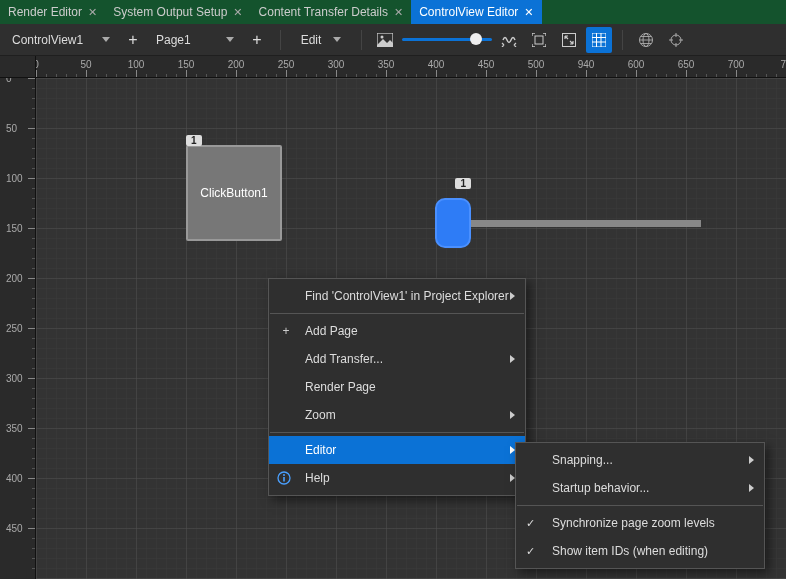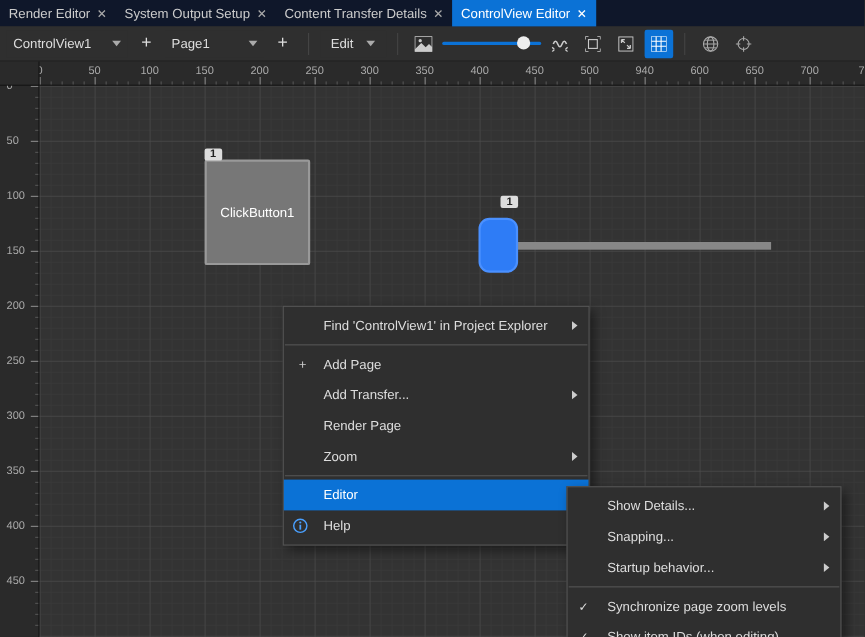--- a/index.html
+++ b/index.html
@@ -1,19 +1,19 @@
 <!DOCTYPE html>
 <html><head>
 <meta charset="utf-8">
 <style>
   * { box-sizing: border-box; margin: 0; padding: 0; font-family: "Segoe UI", Arial, sans-serif; }
   body { background: #2a2a2a; color: #ddd; width: 786px; height: 579px; overflow: hidden; position: relative; }
 
   
-  .tab-bar { height: 24px; background: #0f172a; display: flex; align-items: stretch; font-size: 12px; }
+  .tab-bar { height: 24px; background: #14532d; display: flex; align-items: stretch; font-size: 12px; }
   .tab { display: flex; align-items: center; padding: 0 8px; gap: 6px; color: #ccc; cursor: pointer; }
   .tab.active { background: #0b72d6; color: #fff; }
   .tab .close { font-size: 11px; color: #aaa; }
   .tab.active .close { color: #fff; }
 
   
   .toolbar { height: 32px; background: #2f2f2f; display: flex; align-items: center; padding: 0 6px; gap: 4px; font-size: 12px; border-bottom: 1px solid #1f1f1f;}
   .dropdown { display: flex; align-items: center; height: 24px; padding: 0 6px; background: #2f2f2f; gap: 6px; color: #ddd; }
   .caret { width: 0; height: 0; border-left: 4px solid transparent; border-right: 4px solid transparent; border-top: 5px solid #aaa; }
   .icon-btn { width: 26px; height: 26px; display: flex; align-items: center; justify-content: center; color: #ddd; cursor: pointer; border-radius: 2px;}
@@ -324,21 +324,21 @@
     <span>ClickButton1</span>
   </div>
   <div class="slider-ctl">
     <div class="slider-ctl-thumb">
       <div class="slider-badge">1</div>
     </div>
     <div class="slider-ctl-track"></div>
   </div>
 </div>
 
-<div class="menu" style="left:257px; top:278px; width:279px;">
+<div class="menu" style="left:268px; top:278px; width:258px;">
   <div class="menu-item">
     <span>Find 'ControlView1' in Project Explorer</span>
     <span class="sub-arrow"></span>
   </div>
   <div class="menu-sep"></div>
   <div class="menu-item">
     <span class="lead-icon">+</span>
     <span>Add Page</span>
   </div>
   <div class="menu-item">
@@ -365,24 +365,20 @@
           <circle cx="7" cy="4" r="1" fill="#4aa0ff"></circle>
         </svg>
     </span>
     <span>Help</span>
     <span class="sub-arrow"></span>
   </div>
 </div>
 
 <div class="menu" style="left:515px; top:442px; width:222px;">
   <div class="menu-item">
-    <span>Show Details...</span>
-    <span class="sub-arrow"></span>
-  </div>
-  <div class="menu-item">
     <span>Snapping...</span>
     <span class="sub-arrow"></span>
   </div>
   <div class="menu-item">
     <span>Startup behavior...</span>
     <span class="sub-arrow"></span>
   </div>
   <div class="menu-sep"></div>
   <div class="menu-item">
     <span class="check">✓</span>

